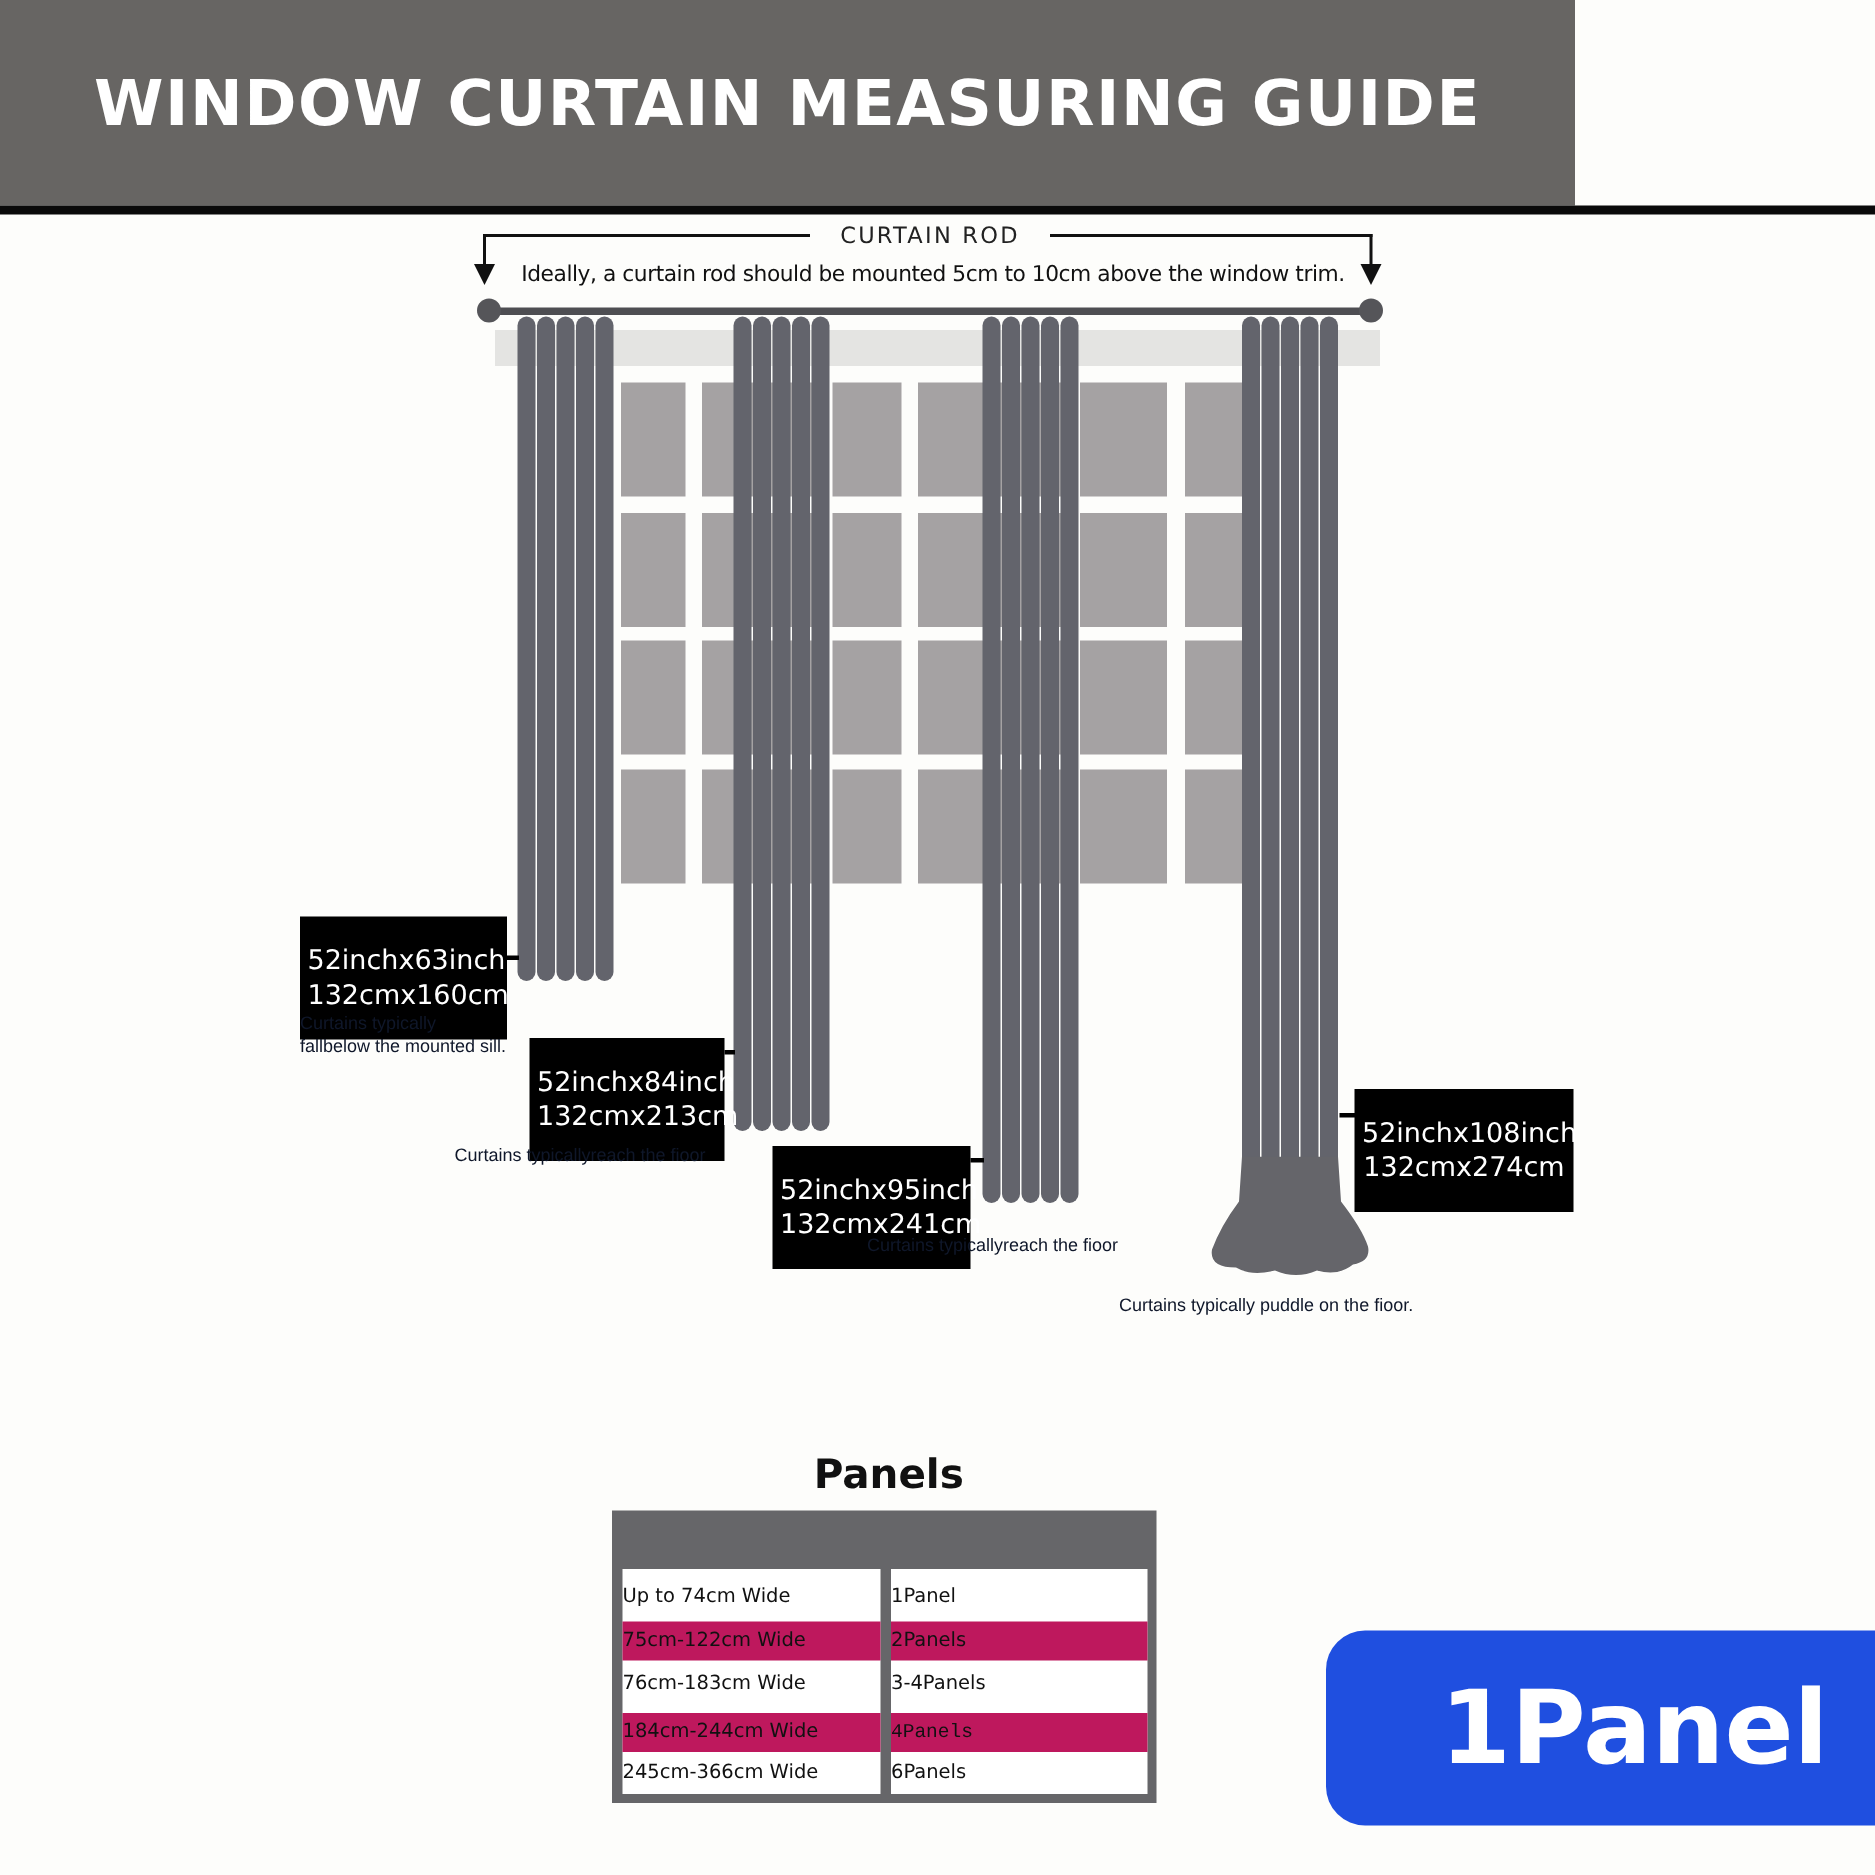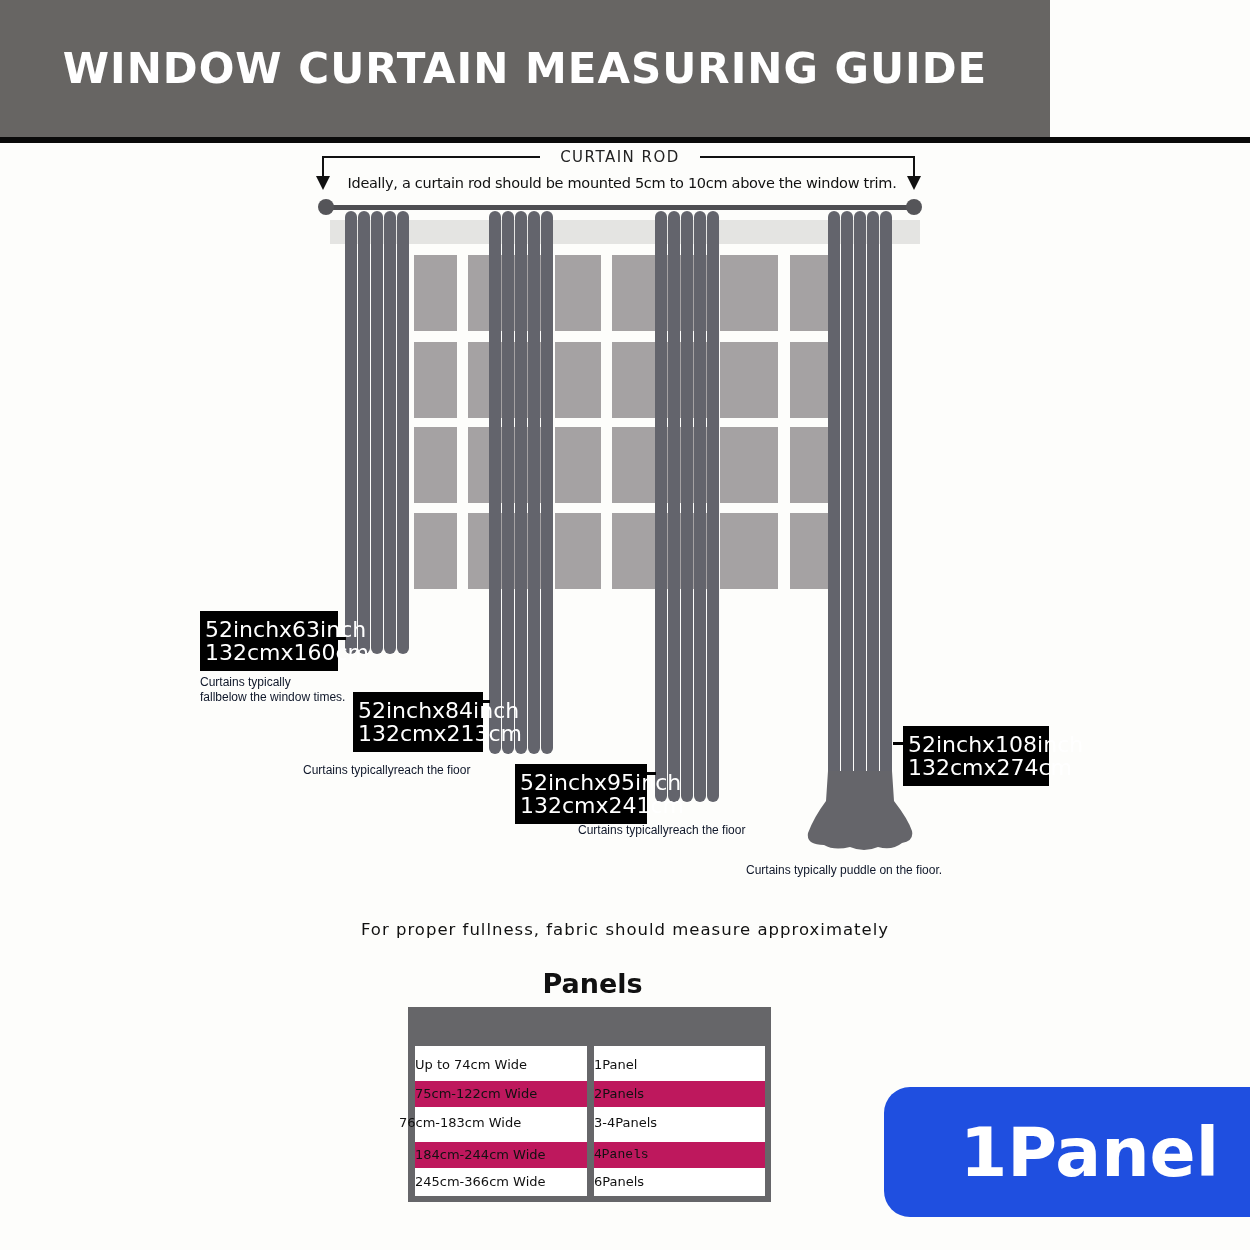--- a/index.html
+++ b/index.html
@@ -53,22 +53,22 @@
   }
 
   .curtain { position: absolute; }
   .pleat {
     position: absolute; top: 0; width: 12px; background: #63646c;
     border-radius: 6px 6px 6px 6px;
   }
 
   .label-box {
     position: absolute; background: #000; color: #fff;
-    font-family: "DejaVu Sans", sans-serif; font-size: 22px; line-height: 23px;
-    padding: 7px 5px; text-align: center;
+    font-family: "DejaVu Sans", sans-serif; font-size: 18px; line-height: 23px;
+    padding: 18px 5px; text-align: center;
   }
   .connector { position: absolute; height: 3px; background: #000; }
   .note {
     position: absolute; font-size: 12px; color: #0f172a; font-family: Liberation Sans, sans-serif; line-height: 15px;
   }
 
   .fullness {
     position: absolute; top: 920px; left: 300px; width: 650px; text-align: center;
     font-size: 16.5px; letter-spacing: 1px; line-height: 20px; color: #111;
   }
@@ -189,21 +189,21 @@
   </svg>
 </div>
 
 <div class="label-box" style="left:200px; top:611px; width:128px;">
   <div>52inchx63inch</div>
   <div>132cmx160cm</div>
 </div>
 <div class="connector" style="left:338px; top:637px; width:8px;"></div>
 <div class="note" style="left:200px; top:675px;">
   <div>Curtains typically</div>
-  <div>fallbelow the window times.</div>
+  <div>fallbelow the mounted sill.</div>
 </div>
 
 <div class="label-box" style="left:353px; top:692px; width:120px;">
   <div>52inchx84inch</div>
   <div>132cmx213cm</div>
 </div>
 <div class="connector" style="left:483px; top:700px; width:7px;"></div>
 <div class="note" style="left:303px; top:763px;">Curtains typicallyreach the fioor</div>
 
 <div class="label-box" style="left:515px; top:764px; width:122px;">
@@ -214,39 +214,38 @@
 <div class="note" style="left:578px; top:823px;">Curtains typicallyreach the fioor</div>
 
 <div class="label-box" style="left:903px; top:726px; width:136px;">
   <div>52inchx108inch</div>
   <div>132cmx274cm</div>
 </div>
 <div class="connector" style="left:893px; top:742px; width:11px;"></div>
 <div class="note" style="left:746px; top:863px;">Curtains typically puddle on the fioor.</div>
 
 <div class="fullness">
-  <div>For proper fullness, fabric should measure approximately</div>
 </div>
 
 <div class="panels-title">Panels</div>
 
 <div class="table-wrap"></div>
 <div class="th" style="left:412px; width:168px;">WINDOW WIDH</div>
 <div class="th" style="left:590px; width:178px;">YOU WILL NEED</div>
 
 <div class="col" style="left:415px; width:172px;"></div>
 <div class="col" style="left:594px; width:171px;"></div>
 
 <div class="cell" style="left:415px; top:1052px; width:172px;">Up to 74cm Wide</div>
 <div class="cell" style="left:594px; top:1052px; width:171px;">1Panel</div>
 
 <div class="cell shade" style="left:415px; top:1081px; width:172px;">75cm-122cm Wide</div>
 <div class="cell shade" style="left:594px; top:1081px; width:171px;">2Panels</div>
 
-<div class="cell" style="left:399px; top:1110px; width:172px;">76cm-183cm Wide</div>
+<div class="cell" style="left:415px; top:1110px; width:172px;">76cm-183cm Wide</div>
 <div class="cell" style="left:594px; top:1110px; width:171px;">3-4Panels</div>
 
 <div class="cell shade" style="left:415px; top:1142px; width:172px;">184cm-244cm Wide</div>
 <div class="cell shade" style="left:594px; top:1142px; width:171px;font-family:Liberation Mono, monospace;">4Panels</div>
 
 <div class="cell" style="left:415px; top:1169px; width:172px;">245cm-366cm Wide</div>
 <div class="cell" style="left:594px; top:1169px; width:171px;">6Panels</div>
 
 <div class="badge">
   <div class="badge-text">1Panel</div>

